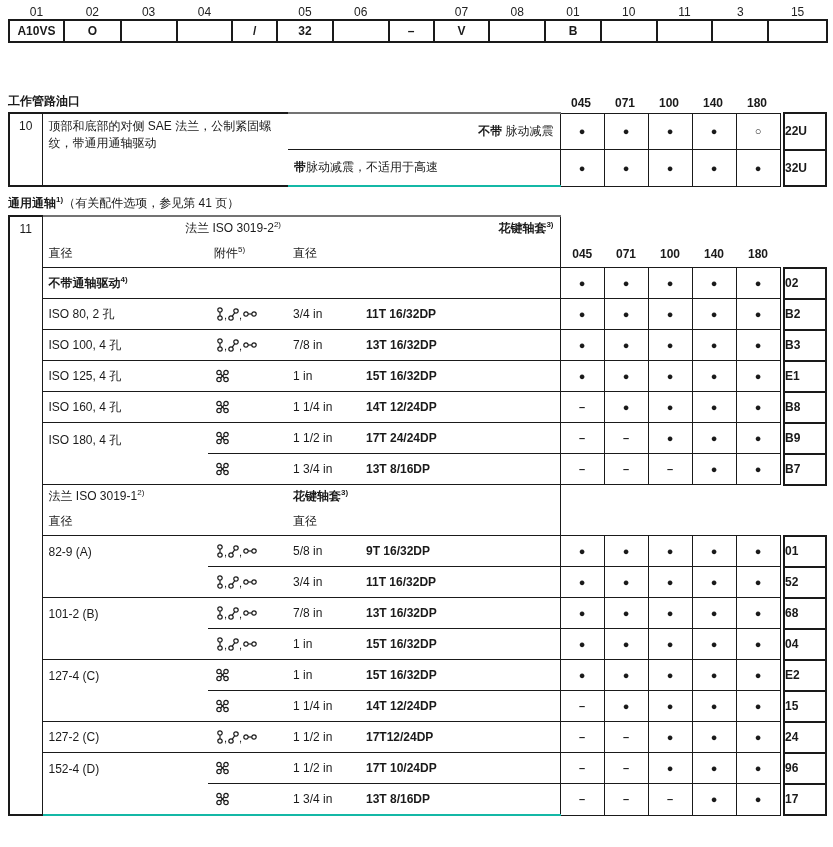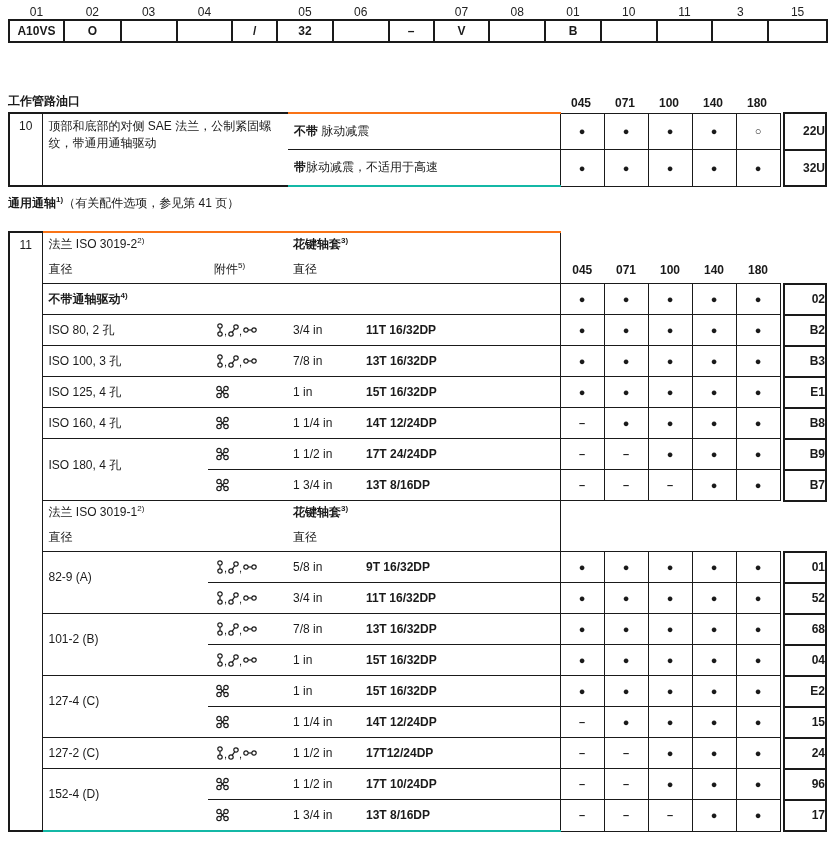--- a/index.html
+++ b/index.html
@@ -17,38 +17,38 @@
   .mcwrap{margin-bottom:50px;}
 
   
   .sec-title{font-weight:bold;}
   .trow{display:flex;align-items:flex-end;margin-bottom:2px;}
   .sizes{display:flex;font-weight:bold;}
   .sizes span{width:44px;text-align:center;}
   .sizes .tail{width:46px;}
   .t-left{width:551px;}
 
-  .bt2{border-top:2px solid #f97316;}
+  .bt2{border-top:2px solid #737373;text-align:right;}
   .bb2{border-bottom:2px solid #14b8a6;}
   .hb{border-bottom:1px solid #1a1a1a;}
   .brr{border-right:1px solid #1a1a1a;font-weight:bold;}
   .numc{border:2px solid #1a1a1a;border-right-width:1px;text-align:center;
         vertical-align:top;padding:5px 1px 0 1px;}
   .av{border:1px solid #1a1a1a;text-align:center;padding:0;font-size:11px;font-weight:bold;}
-  .codeC{border:2px solid #1a1a1a;text-align:right;font-weight:bold;padding:0;}
+  .codeC{border:2px solid #1a1a1a;text-align:left;font-weight:bold;padding:0;}
   .sp{border:none;padding:0;}
   .desc{border-top:2px solid #1a1a1a;border-bottom:2px solid #1a1a1a;
         vertical-align:top;padding:4px 6px;white-space:normal;line-height:1.45;}
 
   .s10 td{height:31px;}
   .s11 td{height:26px;}
   .s11 .hr1 td{height:19px;}
   .s11 .hr2 td{height:23px;}
   .szh{border:none;text-align:center;font-weight:bold;}
-  .fltop{vertical-align:top;padding-top:18px;}
+  .fltop{vertical-align:top;padding-top:9px;}
 
   .gap8{height:8px;} .gap13{height:13px;}
 
   
   .ic{display:inline-block;vertical-align:middle;line-height:0;}
   .ic svg{fill:none;stroke:#1a1a1a;stroke-width:1.2;}
   .ic.sep{margin-right:1px;}
   .ic.sep::after{content:", ";font-size:11px;line-height:1;vertical-align:bottom;}
   .acc{padding-left:8px;}
 </style>
@@ -160,21 +160,21 @@
       <td class="av bb2">●</td>
       <td class="av bb2">●</td>
       <td class="sp"></td>
       <td class="codeC">32U</td>
     </tr>
   </tbody>
     </table>
 
   <div class="gap8"></div>
 
-  <div class="sec-title" style="margin-bottom:19px;">
+  <div class="sec-title" style="margin-bottom:3px;">
     <b>通用通轴</b><sup>1)</sup><span style="font-weight:normal">（有关配件选项，参见第 41 页）</span>
   </div>
   <table class="s11">
     <colgroup>
         <col style="width:33px">
         <col style="width:166px">
         <col style="width:79px">
         <col style="width:73px">
         <col style="width:200px">
         <col style="width:44px">
@@ -233,21 +233,21 @@
       <td class="hb brr">11T 16/32DP</td>
       <td class="av">●</td>
       <td class="av">●</td>
       <td class="av">●</td>
       <td class="av">●</td>
       <td class="av">●</td>
       <td class="sp"></td>
       <td class="codeC">B2</td>
     </tr>
     <tr>
-      <td class="hb">ISO 100, 3 孔</td>
+      <td class="hb">ISO 100, 4 孔</td>
       <td class="acc hb"><span class="ic sep"><svg width="8" height="14" viewBox="0 0 8 14">
                 <circle cx="4" cy="3" r="2.2"></circle>
                 <circle cx="4" cy="11" r="2.2"></circle>
                 <line x1="4" y1="5.2" x2="4" y2="8.8"></line>
               </svg></span><span class="ic sep"><svg width="11" height="13" viewBox="0 0 11 13">
                 <circle cx="3" cy="10" r="2.2"></circle>
                 <circle cx="8" cy="3" r="2.2"></circle>
                 <line x1="4.2" y1="8.3" x2="6.8" y2="4.7"></line>
               </svg></span><span class="ic"><svg width="14" height="8" viewBox="0 0 14 8">
                 <circle cx="3" cy="4" r="2.2"></circle>

